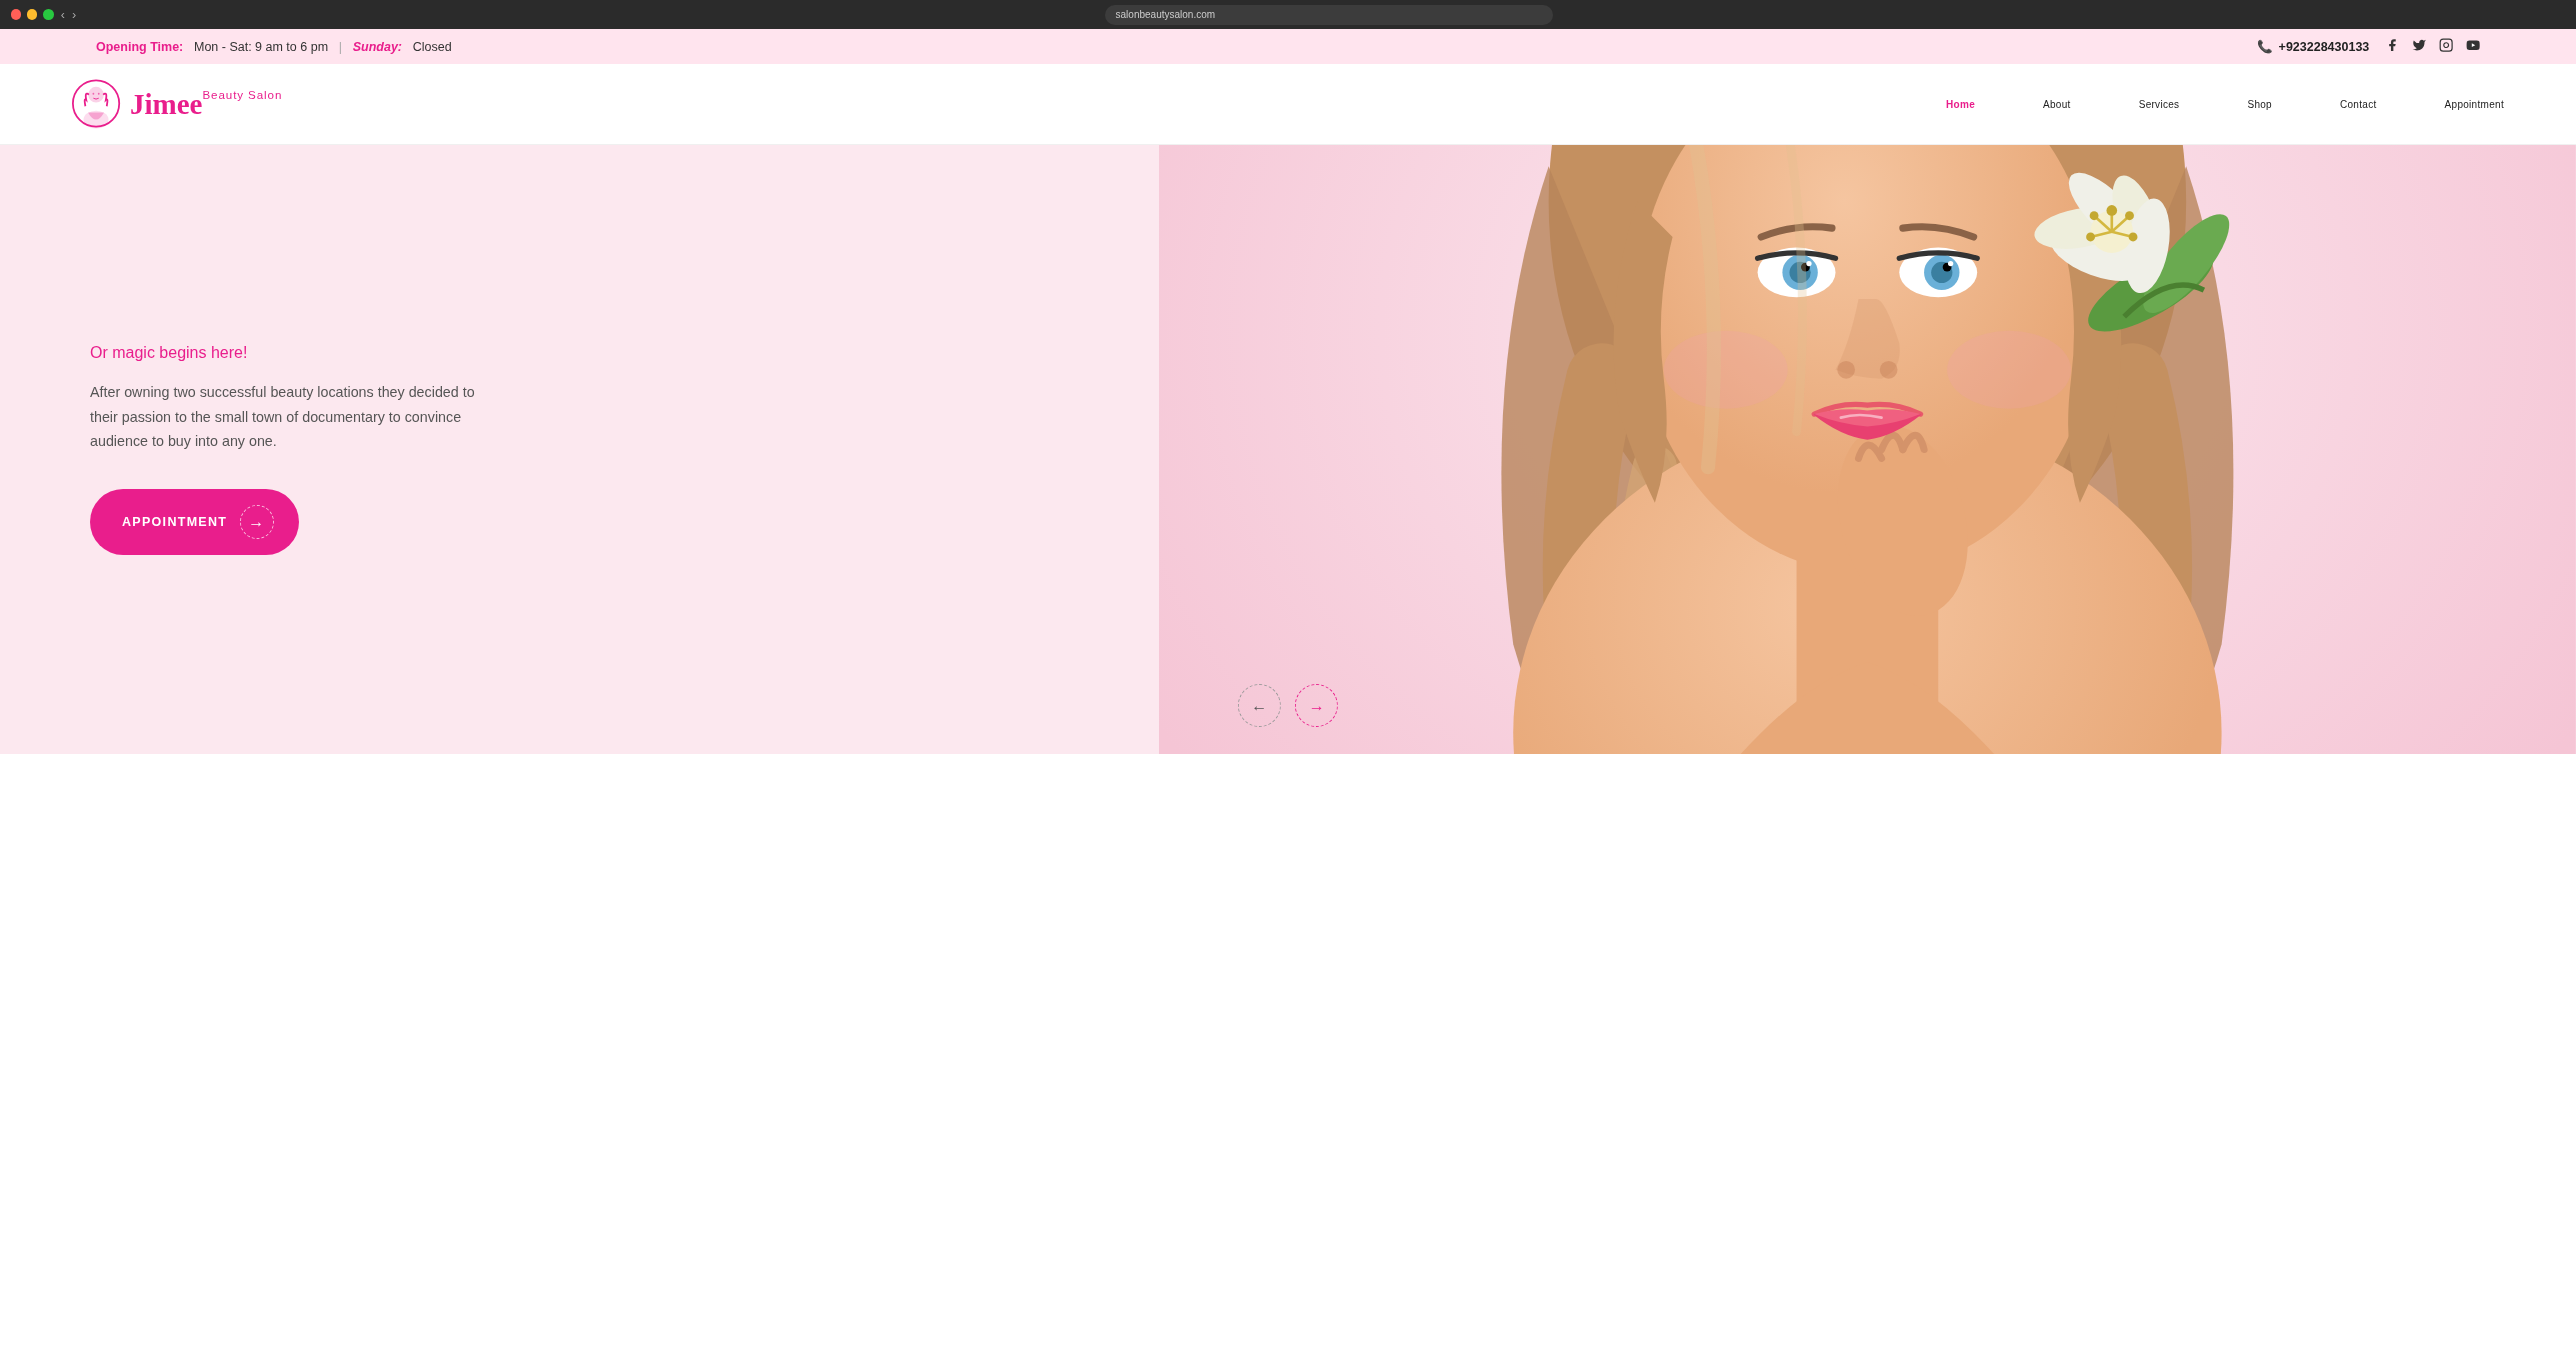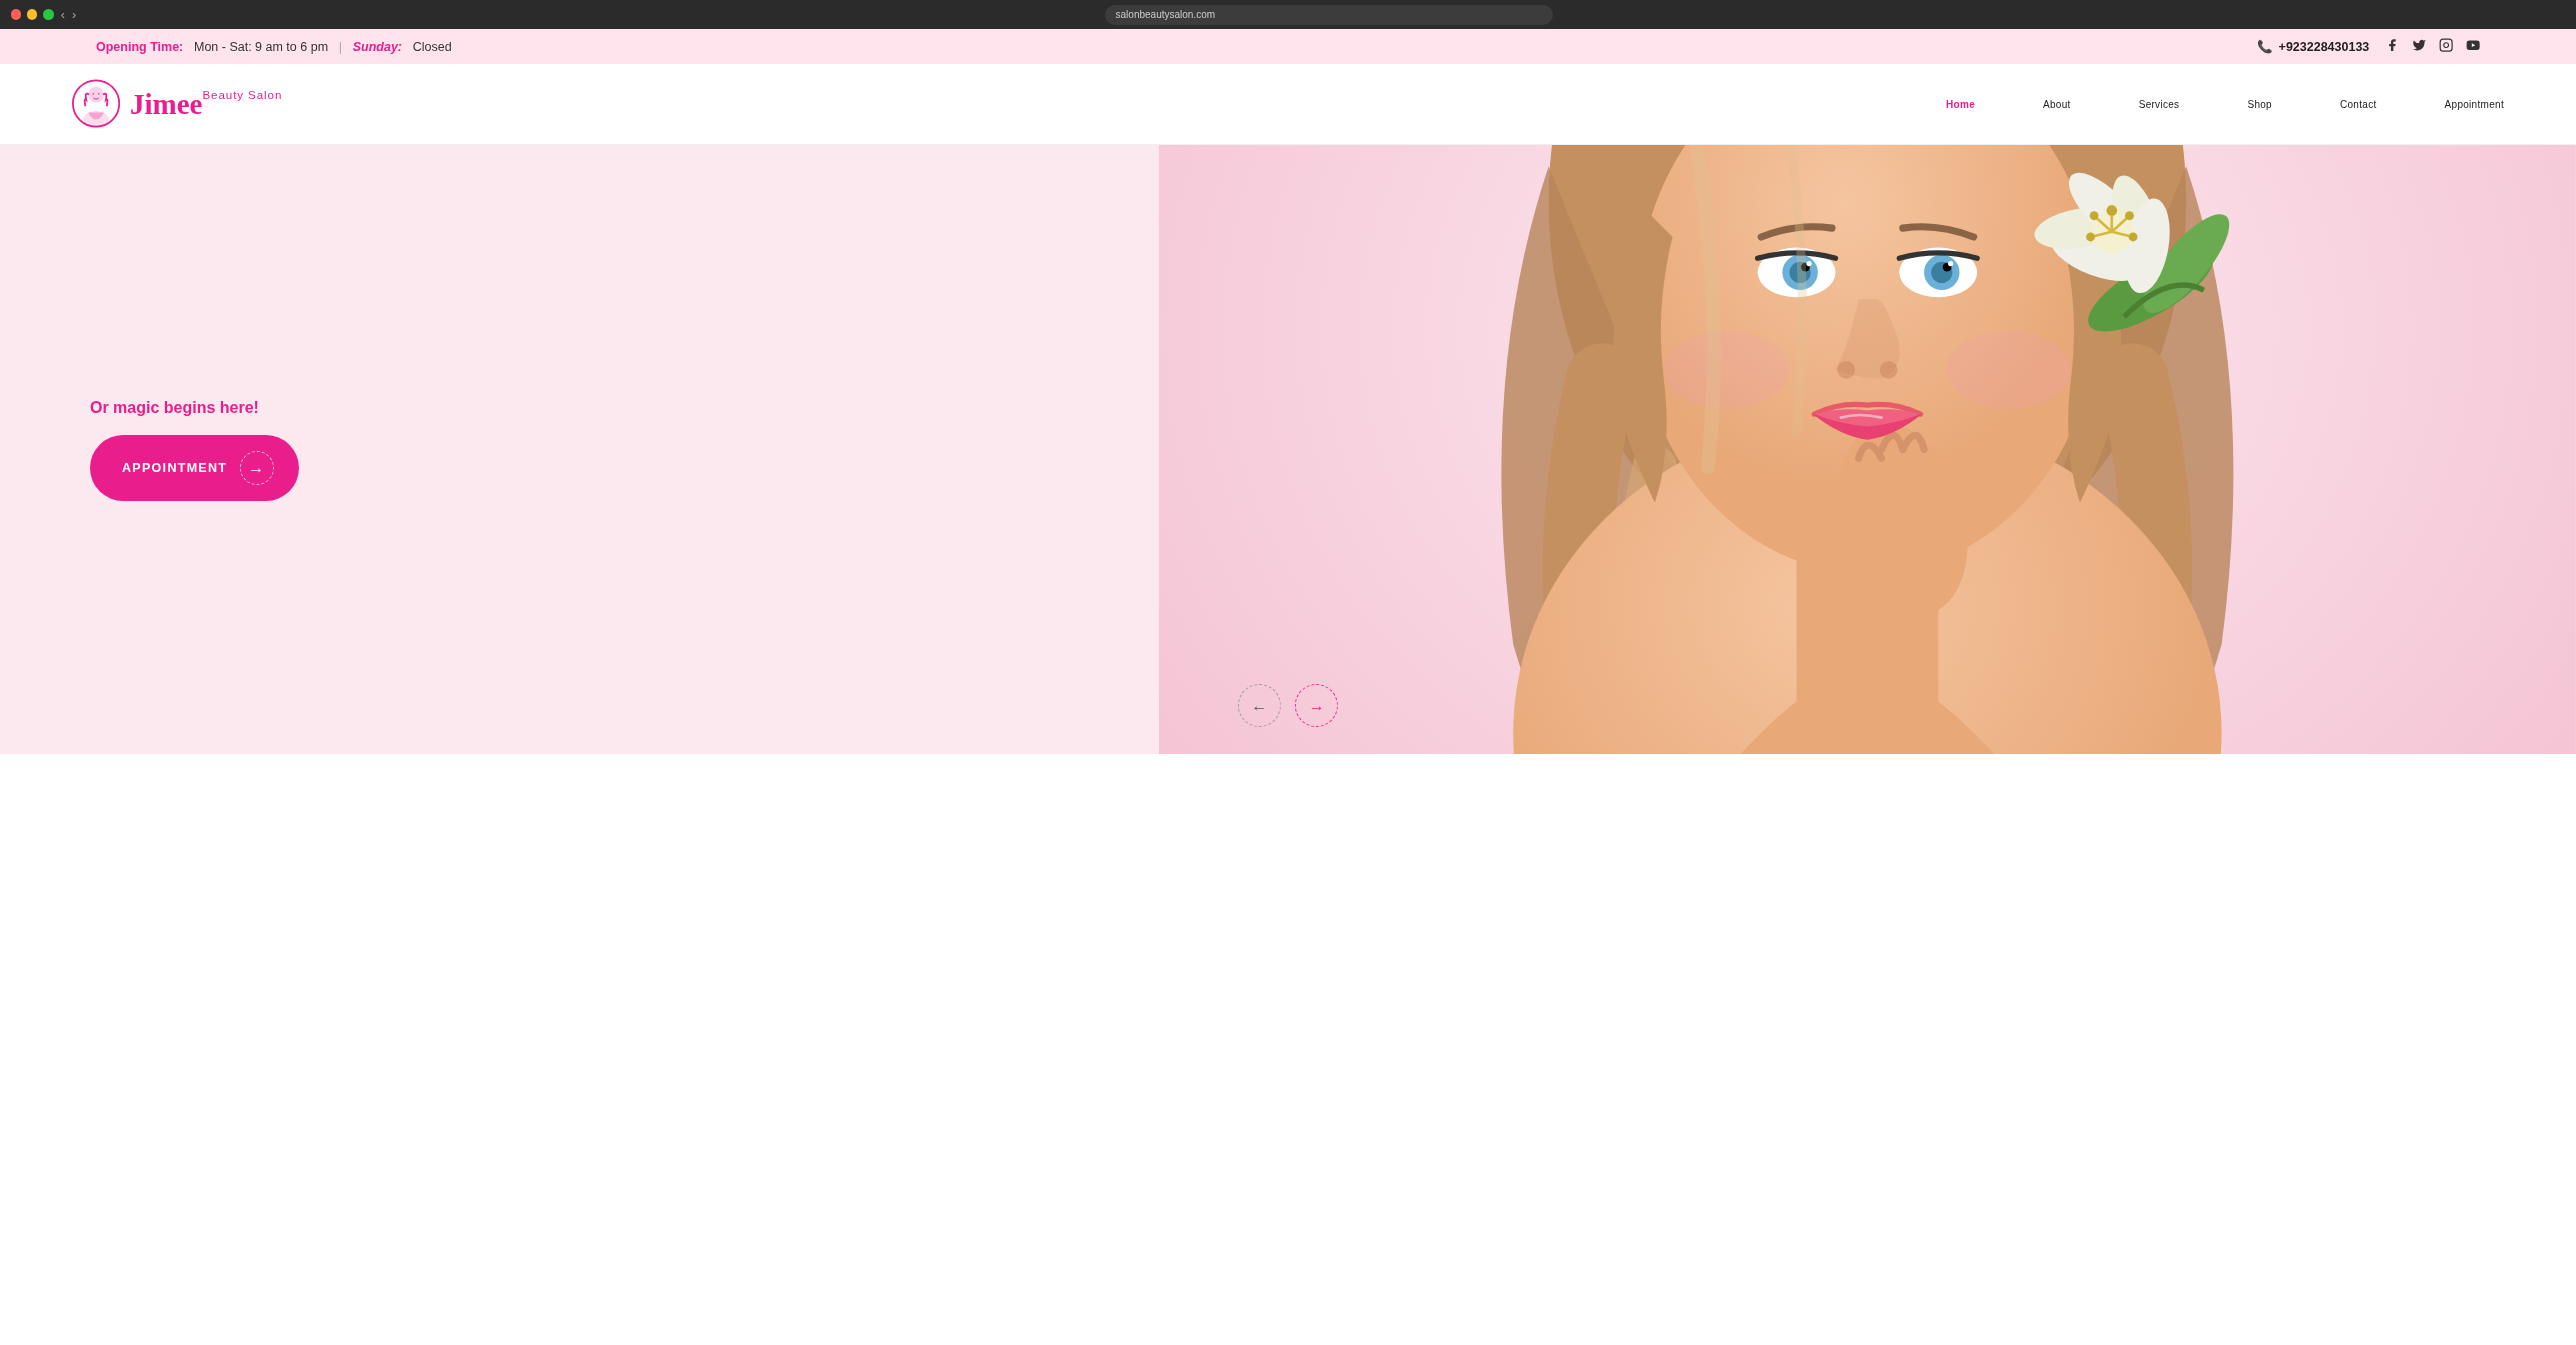--- a/index.html
+++ b/index.html
@@ -91,21 +91,21 @@
       overflow: hidden;
     }
     .hero-content {
       padding: 72px 90px;
       max-width: 609px;
       z-index: 2;
     }
     .hero-tagline {
       color: #e91e8c;
       font-size: 16px;
-      font-weight: 700;
+      font-weight: 400;
       margin-bottom: 18px;
     }
     .hero-title {
       font-size: 61px;
       font-weight: 900;
       color: #111;
       line-height: 1.1;
       margin-bottom: 25px;
       font-family: 'Arial Black', Arial, sans-serif;
     }
@@ -274,20 +274,21 @@
     <a class="nav-link" href="#">Services</a>
     <a class="nav-link" href="#">Shop</a>
     <a class="nav-link" href="#">Contact</a>
     <a class="nav-link" href="#">Appointment</a>
   </div>
 </nav>
 
 <section class="hero">
   <div class="hero-content">
     <p class="hero-tagline">Or magic begins here!</p>
+    <p class="hero-desc">After owning two successful beauty locations they decided to their passion to the small town of documentary to convince audience to buy into any one.</p>
     <button class="hero-btn">
       <span>APPOINTMENT</span>
       <span class="hero-btn-arrow">→</span>
     </button>
   </div>
 
   <div class="hero-image-area">
     <svg viewBox="0 0 800 680" xmlns="http://www.w3.org/2000/svg" width="100%" height="100%" preserveAspectRatio="xMidYMid slice">
 
       <defs>

